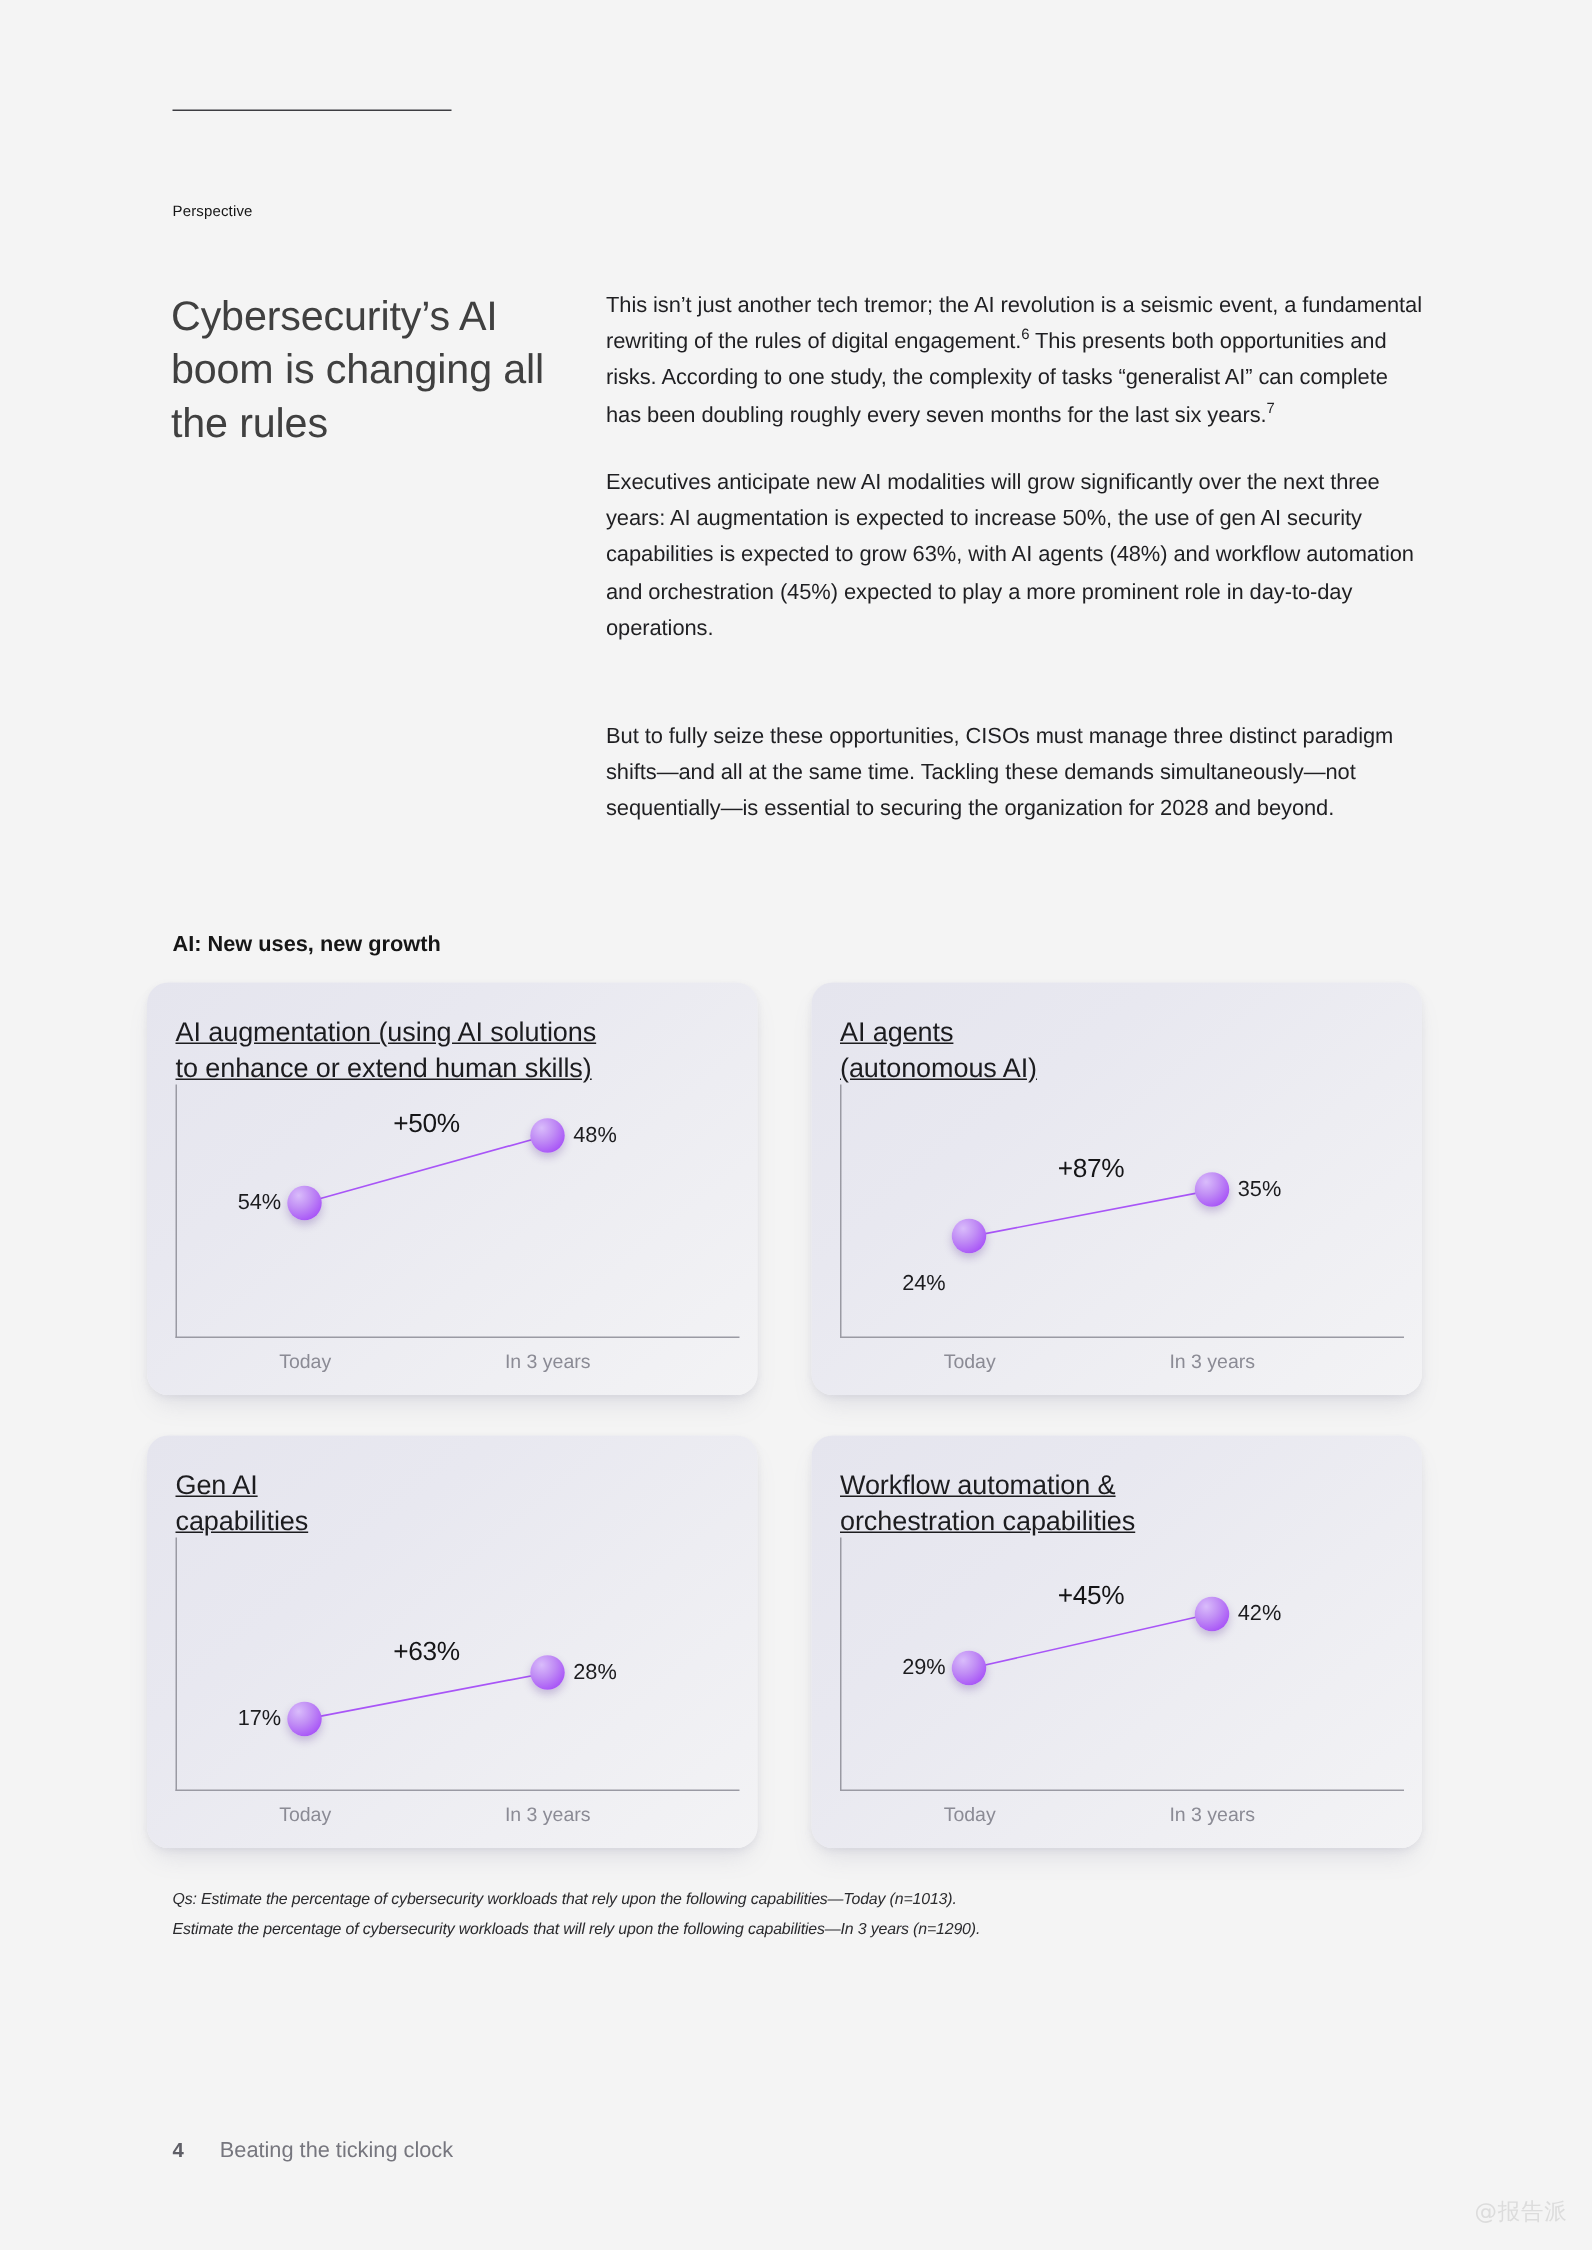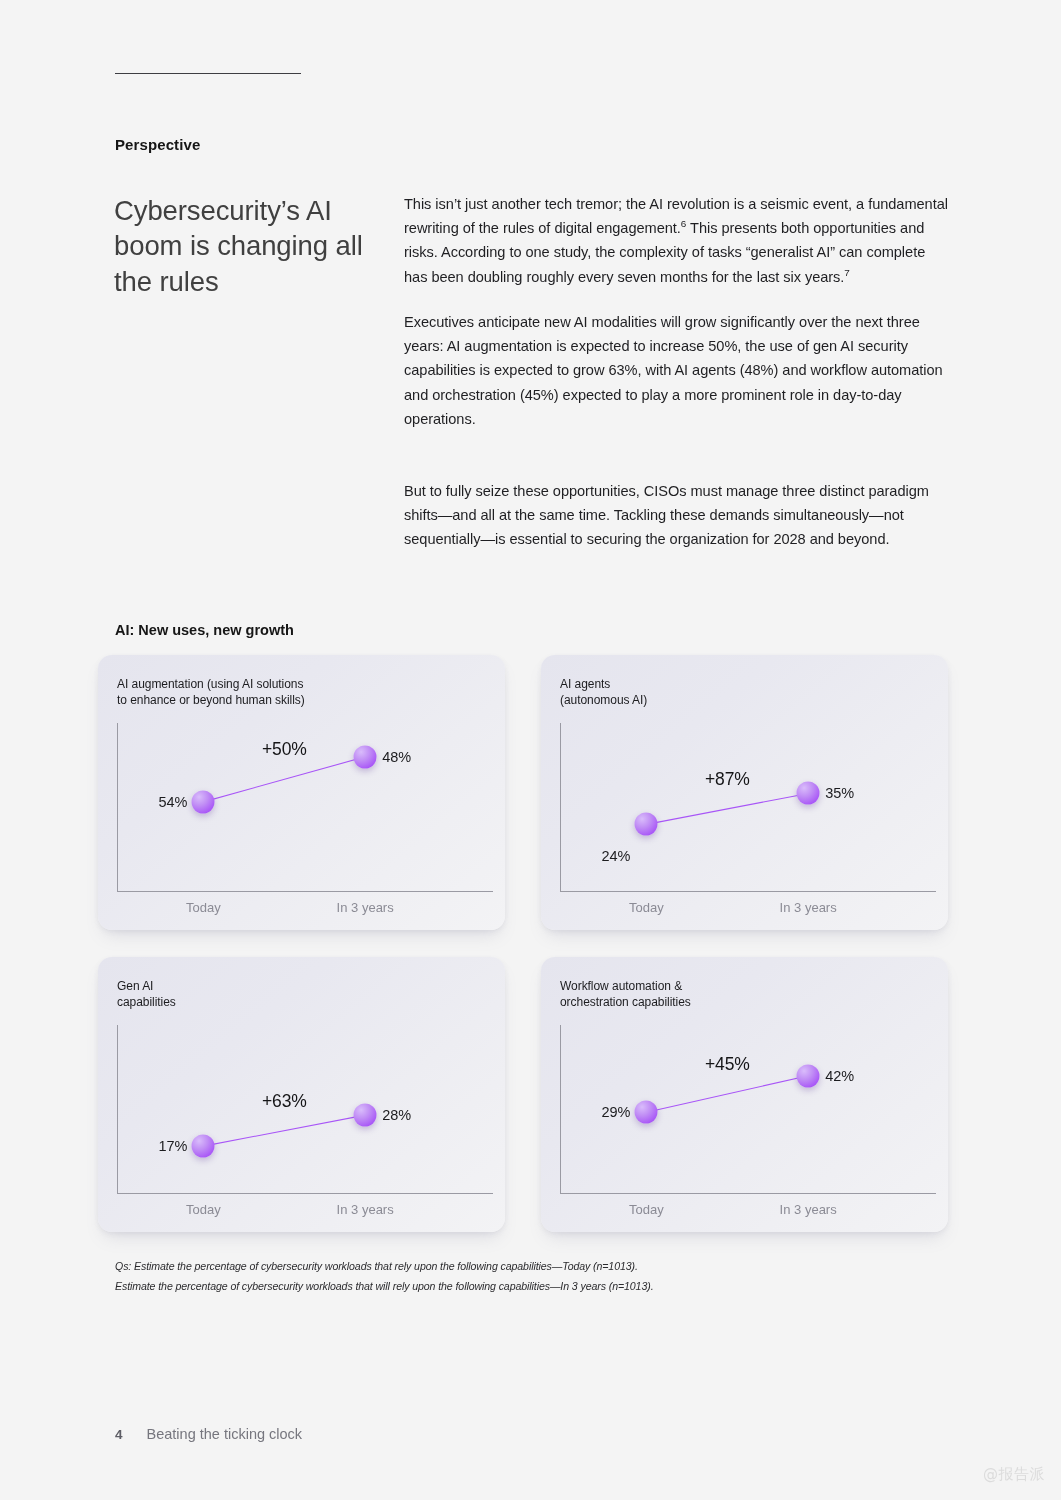--- a/index.html
+++ b/index.html
@@ -28,22 +28,22 @@
     width: 186px;
     height: 1px;
     background: #3d3d42;
   }
 
   
   .kicker {
     position: absolute;
     left: 115px;
     top: 136px;
-    font-size: 15px;
-    font-weight: bold;
+    font-size: 10px;
+    font-weight: normal;
     color: #161616;
     letter-spacing: 0.1px;
   }
 
   
   .headline {
     position: absolute;
     left: 114px;
     top: 193px;
     width: 270px;
@@ -99,24 +99,25 @@
     background: linear-gradient(140deg, #e5e5ee 0%, #e8e8f0 32%, #ededf2 62%, #f3f3f5 100%);
     box-shadow: 0 10px 18px -6px rgba(120,120,150,0.20),
                 0 2px 5px rgba(120,120,150,0.10);
     overflow: hidden;
   }
 
   .card-title {
     position: absolute;
     left: 19px;
     top: 21px;
-    font-size: 12px;
+    font-size: 18px;
     line-height: 1.34;
     color: #1c1c1f;
     letter-spacing: -0.05px;
+    text-decoration: underline;
   }
 
   
   .plot {
     position: absolute;
     left: 19px;
     top: 68px;
     right: 12px;
     bottom: 38px;
   }
@@ -234,21 +235,21 @@
   <div class="body-col">
     <p><span>This isn’t just another tech tremor; the AI revolution is a seismic event, a fundamental rewriting of the rules of digital engagement.</span><sup>6</sup><span> This presents both opportunities and risks. According to one study, the complexity of tasks “generalist AI” can complete has been doubling roughly every seven months for the last six years.</span><sup>7</sup></p>
     <p>Executives anticipate new AI modalities will grow significantly over the next three years: AI augmentation is expected to increase 50%, the use of gen AI security capabilities is expected to grow 63%, with AI agents (48%) and workflow automation and orchestration (45%) expected to play a more prominent role in day-to-day operations.</p>
     <p>But to fully seize these opportunities, CISOs must manage three distinct paradigm shifts—and all at the same time. Tackling these demands simultaneously—not sequentially—is essential to securing the organization for 2028 and beyond.</p>
   </div>
 
   <div class="section-title">AI: New uses, new growth</div>
 
   <div class="cards" id="cards">
       <div class="card">
-        <div class="card-title"><span>AI augmentation (using AI solutions</span><br><span>to enhance or beyond human skills)</span></div>
+        <div class="card-title"><span>AI augmentation (using AI solutions</span><br><span>to enhance or extend human skills)</span></div>
         <div class="plot">
           <div class="axis-y"></div>
           <div class="axis-x"></div>
           <svg class="slope" viewBox="0 0 100 100" preserveAspectRatio="none">
             <line x1="23.00" y1="46.67" x2="66.00" y2="20.00" stroke="#a855f7" stroke-width="1.1" vector-effect="non-scaling-stroke"></line>
           </svg>
           <div class="marker" style="left: 23%; top: 46.6667%;"></div>
           <div class="val-label val-left" style="top: 46.6667%; left: calc(23% - 16px);">54%</div>
           <div class="marker" style="left: 66%; top: 20%;"></div>
           <div class="val-label" style="top: 20%; left: calc(66% + 17px);">48%</div>
@@ -313,21 +314,21 @@
         </div>
         <div class="xlabels">
           <span class="xlab" style="left: 23%;">Today</span>
           <span class="xlab" style="left: 66%;">In 3 years</span>
         </div>
       </div>
     </div>
 
   <div class="footnotes">
     <div>Qs: Estimate the percentage of cybersecurity workloads that rely upon  the following capabilities—Today (n=1013).</div>
-    <div>Estimate the percentage of cybersecurity workloads that will rely upon the following capabilities—In 3 years (n=1013).</div>
+    <div>Estimate the percentage of cybersecurity workloads that will rely upon the following capabilities—In 3 years (n=1290).</div>
   </div>
 
   <div class="footer">
     <span class="folio">4</span>
     <span class="footer-title">Beating the ticking clock</span>
   </div>
 
   <div class="watermark">@报告派</div>
 
 </div>

